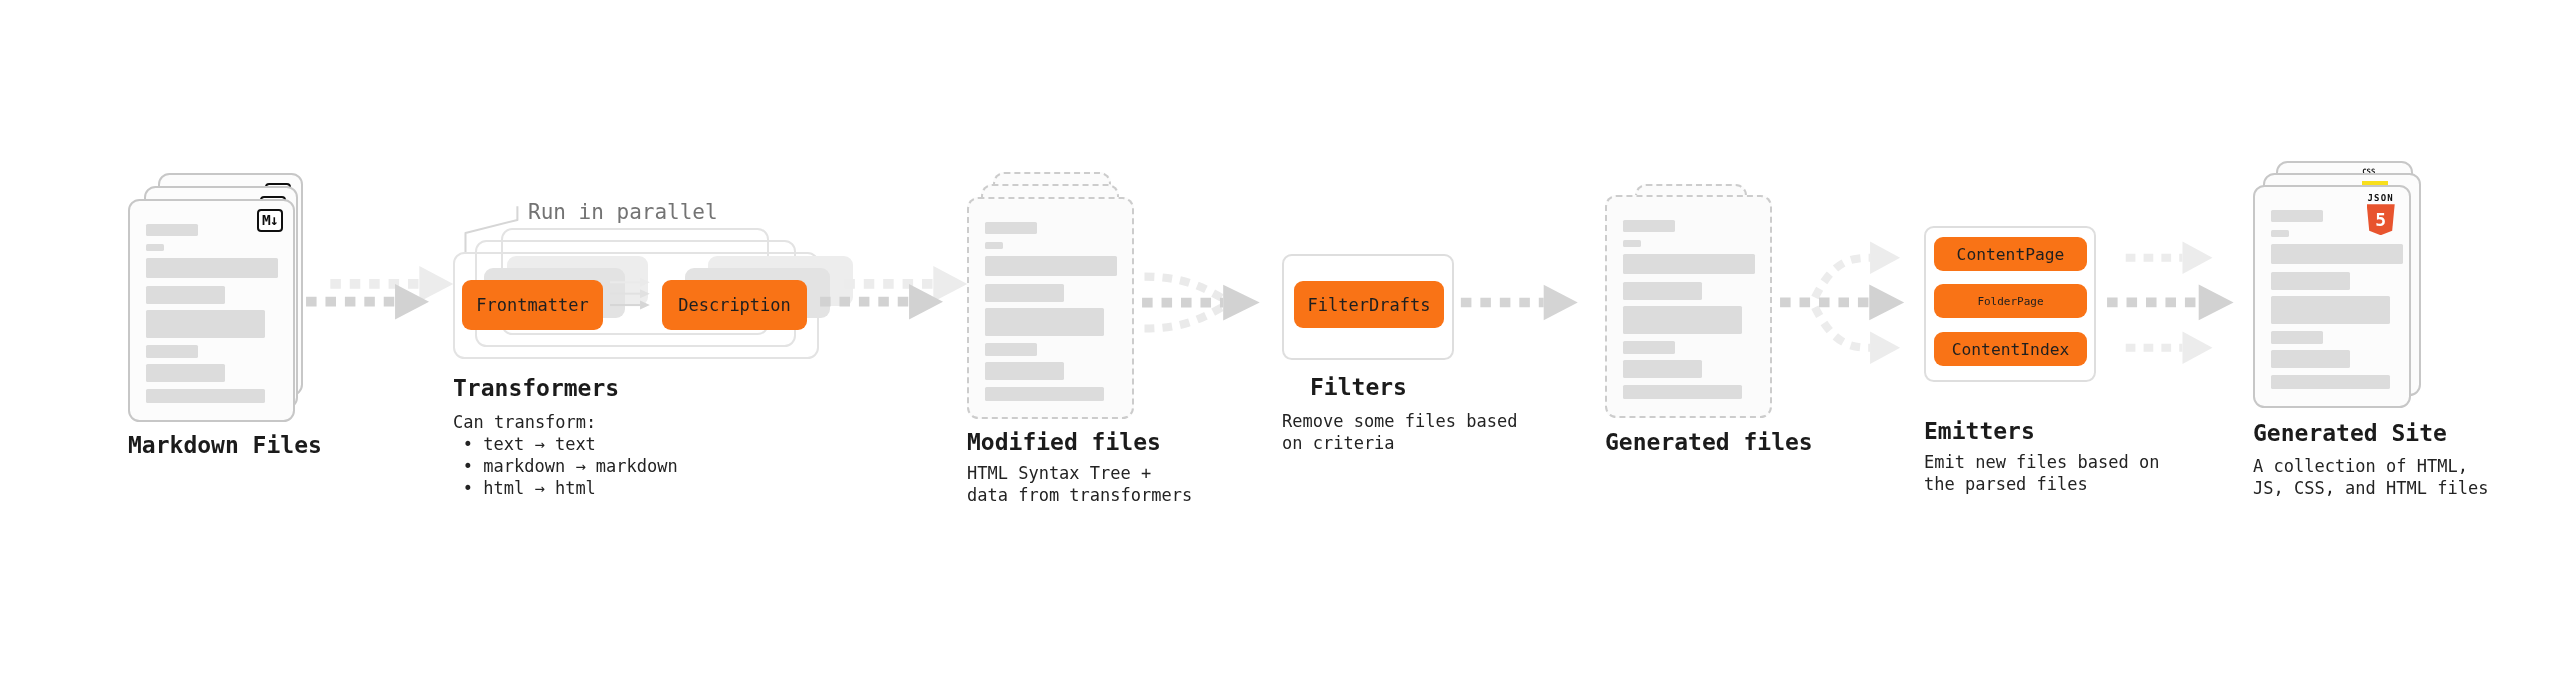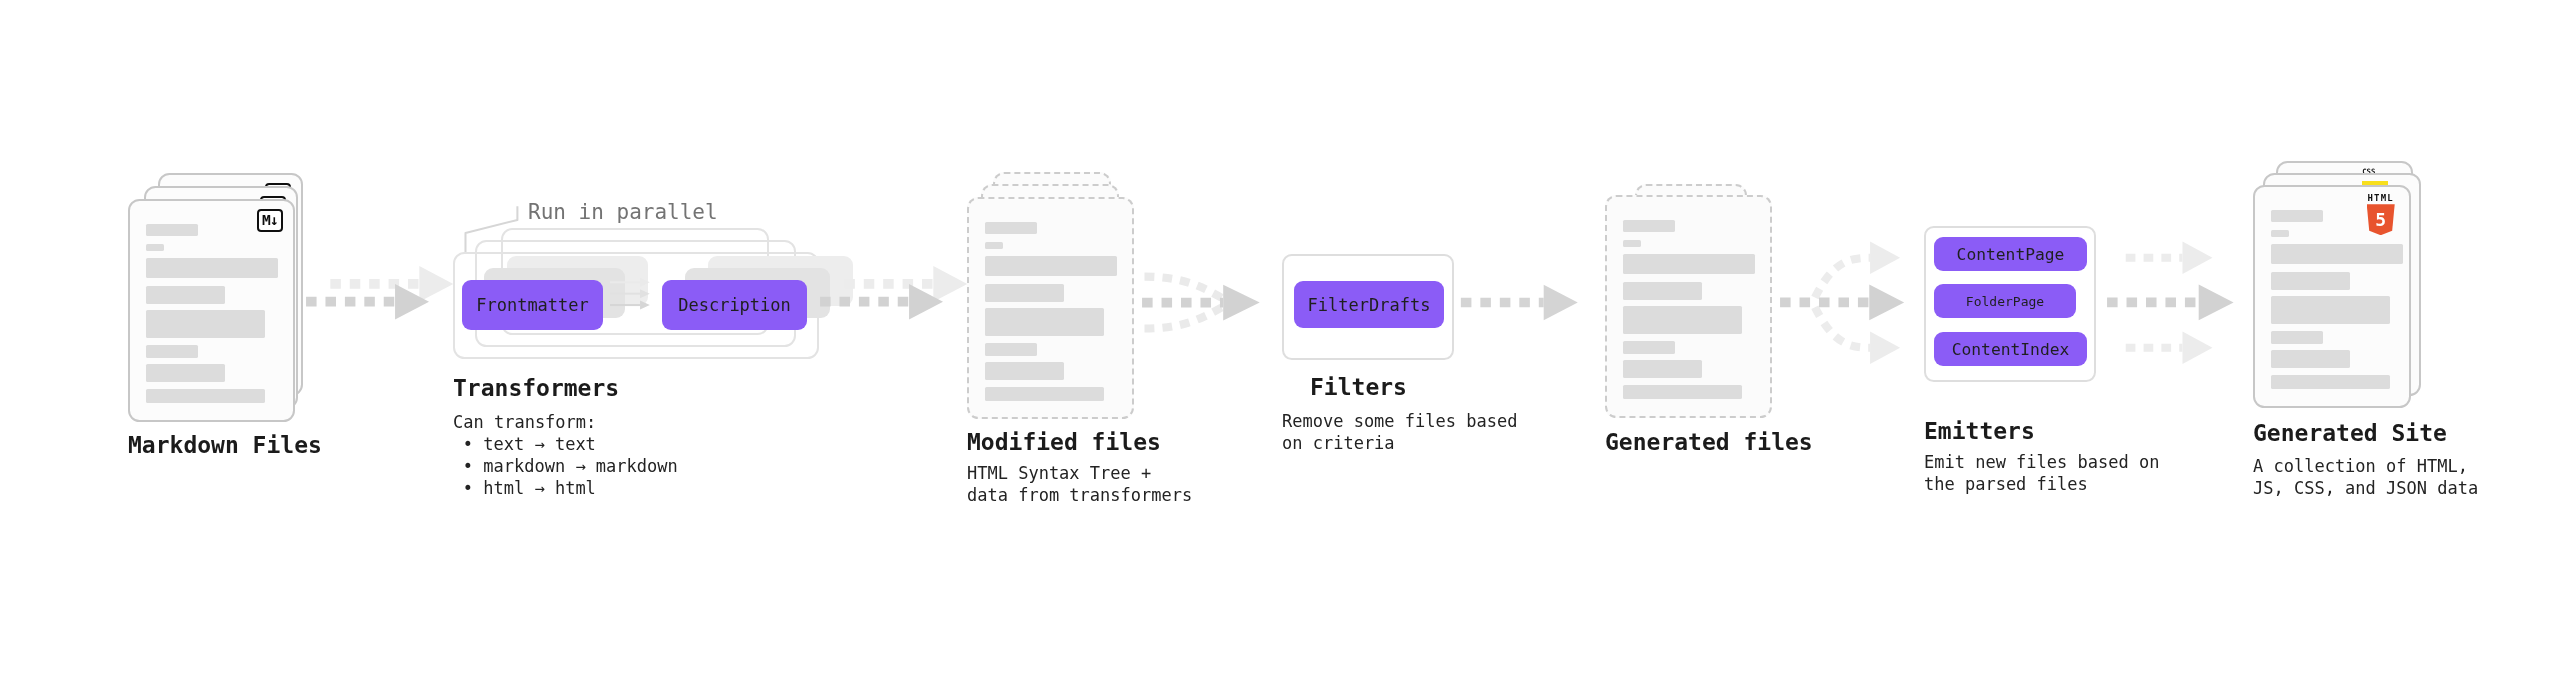--- a/index.html
+++ b/index.html
@@ -28,21 +28,21 @@
   .html5-word{font-size:9px;font-weight:700;letter-spacing:1.2px;color:#101010;line-height:1.1;}
   .html5-shield{width:28px;height:31px;margin:0.8px auto 0;background:#e8542e;
     clip-path:polygon(0 0,100% 0,91% 86%,50% 100%,9% 86%);
     display:flex;align-items:center;justify-content:center;color:#fff;font-size:18px;font-weight:700;}
   .js-badge{position:absolute;top:5.7px;right:31px;width:26px;height:11.4px;background:#f8df1c;}
   .css-badge{position:absolute;top:4.9px;right:34px;font-size:7.3px;font-weight:700;color:#101010;
     line-height:1;padding:0 1.6px 1.6px;border-bottom:3.3px solid #2c64e8;}
   
   .frame{position:absolute;box-sizing:border-box;border:2px solid #e3e3e3;border-radius:11.4px;background:transparent;}
   .panel{position:absolute;box-sizing:border-box;border:2px solid #dedede;border-radius:9.8px;background:#ffffff;}
-  .pill{position:absolute;box-sizing:border-box;background:#8b5cf6;border-radius:9px;
+  .pill{position:absolute;box-sizing:border-box;background:#f97316;border-radius:9px;
     display:flex;align-items:center;justify-content:center;font-size:17px;color:#1f1f1f;white-space:nowrap;}
   .pill.echo1{background:#e3e3e3;}
   .pill.echo2{background:#ededed;}
   
   .title{position:absolute;font-size:23px;font-weight:600;color:#1b1b1b;white-space:nowrap;}
   .desc{position:absolute;font-size:17px;line-height:22px;color:#232323;white-space:nowrap;}
   .desc .bullet-line{padding-left:9.8px;}
   .annotation{position:absolute;font-size:21px;color:#737373;white-space:nowrap;}
   .arrow-svg{position:absolute;}
 </style>
@@ -198,21 +198,21 @@
     <polygon points="116,9 116,49 153,29" fill="#ececec"></polygon>
     <path d="M48,90 C70,134 90,140 116,140" fill="none" stroke="#ececec" stroke-width="10" stroke-dasharray="12 10"></path>
     <polygon points="116,120 116,160 153,140" fill="#ececec"></polygon>
     <line x1="5" y1="84" x2="115" y2="84" stroke="#d2d2d2" stroke-width="12" stroke-dasharray="13 11"></line>
     <polygon points="115,62 115,106 158,84" fill="#d2d2d2"></polygon>
   </svg>
 
   <div>
     <div class="panel" style="left:1924px;top:226px;width:172px;height:156px;"></div>
     <div class="pill" style="left:1934px;top:237px;width:153px;height:34px;font-size:16.3px;">ContentPage</div>
-    <div class="pill" style="left:1934px;top:284px;width:142px;height:34px;font-size:13px;text-align:center;">FolderPage</div>
+    <div class="pill" style="left:1934px;top:284px;width:153px;height:34px;font-size:11px;text-align:center;">FolderPage</div>
     <div class="pill" style="left:1934px;top:332px;width:153px;height:34px;font-size:16.3px;">ContentIndex</div>
     <div class="title" style="left:1924px;top:390px;margin-top:28px;">Emitters</div>
     <div class="desc" style="left:1924px;top:451px;">
       <div>Emit new files based on</div>
       <div>the parsed files</div>
     </div>
   </div>
 
   <svg class="arrow-svg" style="left:2103px;top:234px;" width="146" height="140" viewBox="0 0 180 172">
     <g>
@@ -231,35 +231,35 @@
 
   <div>
     <div class="stack-card" style="left:2276px;top:161px;width:137px;height:221px;">
       <div class="css-badge">CSS</div>
     </div>
     <div class="stack-card" style="left:2263px;top:173px;width:158px;height:223px;">
       <div class="js-badge"></div>
     </div>
     <div class="stack-card" style="left:2253px;top:185px;width:158px;height:223px;">
       <div class="html5-badge">
-        <div class="html5-word">HTML</div>
+        <div class="html5-word">JSON</div>
         <div class="html5-shield">
           <span>5</span>
         </div>
       </div>
       <div class="bar b1"></div>
       <div class="bar b2"></div>
       <div class="bar b3"></div>
       <div class="bar b4"></div>
       <div class="bar b5"></div>
       <div class="bar b6"></div>
       <div class="bar b7"></div>
       <div class="bar b8"></div>
     </div>
     <div class="title" style="left:2253px;top:420px;">Generated Site</div>
     <div class="desc" style="left:2253px;top:455px;">
       <div>A collection of HTML,</div>
-      <div>JS, CSS, and JSON data</div>
+      <div>JS, CSS, and HTML files</div>
     </div>
   </div>
 
 </div>
 
 
 </body></html>

